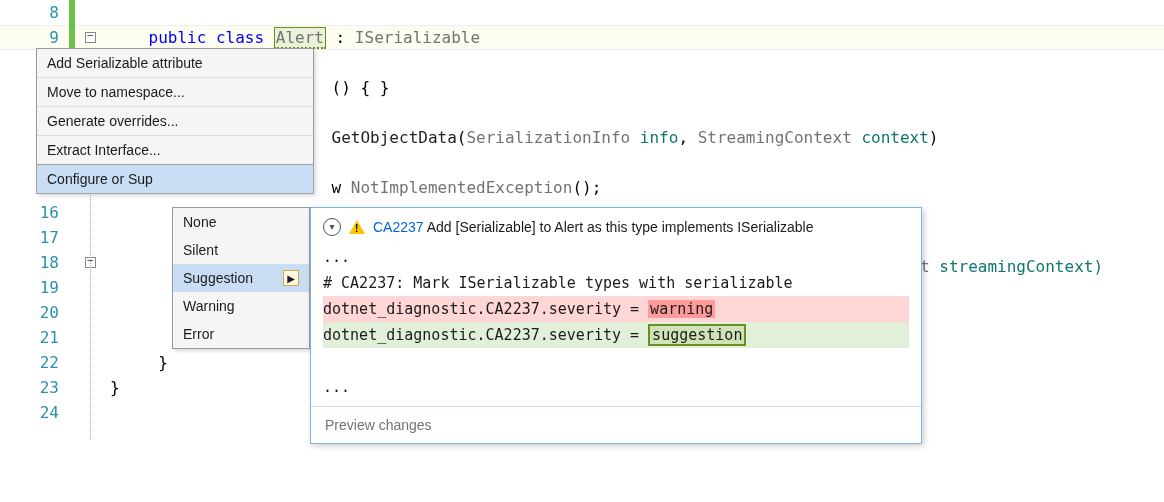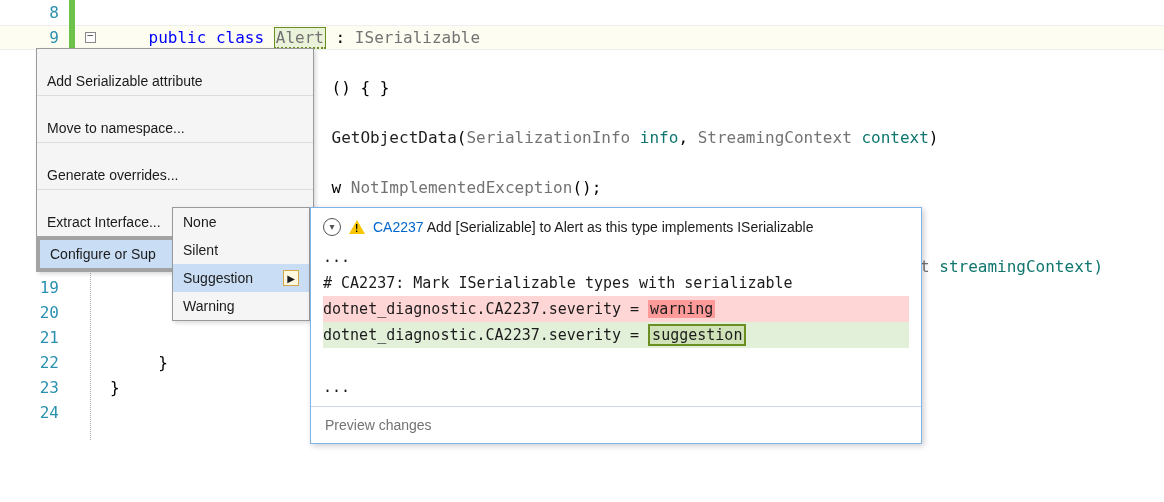--- a/index.html
+++ b/index.html
@@ -98,26 +98,25 @@
     box-shadow: 2px 2px 4px rgba(0,0,0,0.15);
     font-family: "Segoe UI", sans-serif;
     font-size: 14px;
     color: #1b1b1b;
     z-index: 10;
   }
   .menu1 .mi {
     padding: 6px 10px;
     border-bottom: 1px solid #ddd;
     cursor: default;
-    margin-top: 18px;
   }
   .menu1 .mi:last-child { border-bottom: none; }
   .menu1 .mi.sel {
     background: #c9def5;
-    border: 4px solid #a3a3a3;
+    border: 1px solid #a3a3a3;
     margin: -1px;
   }
 
   
   .menu2 {
     position: absolute;
     left: 172px; top: 207px;
     width: 138px;
     background: #f5f5f5;
     border: 1px solid #9a9a9a;
@@ -344,20 +343,23 @@
     </div>
   <div class="mi">
       <span>Silent</span>
     </div>
   <div class="mi sel">
       <span>Suggestion</span>
       <span class="arrow-box">▶</span>
     </div>
   <div class="mi">
       <span>Warning</span>
+    </div>
+  <div class="mi">
+      <span>Error</span>
     </div>
 </div>
 
 <div class="preview">
   <div class="preview-head">
     <span class="chev-circle">▾</span>
     <span class="warn-icon"></span>
     <span><span class="ca-link">CA2237</span> <span>Add [Serializable] to Alert as this type implements ISerializable</span></span>
   </div>
   <div class="preview-body">

